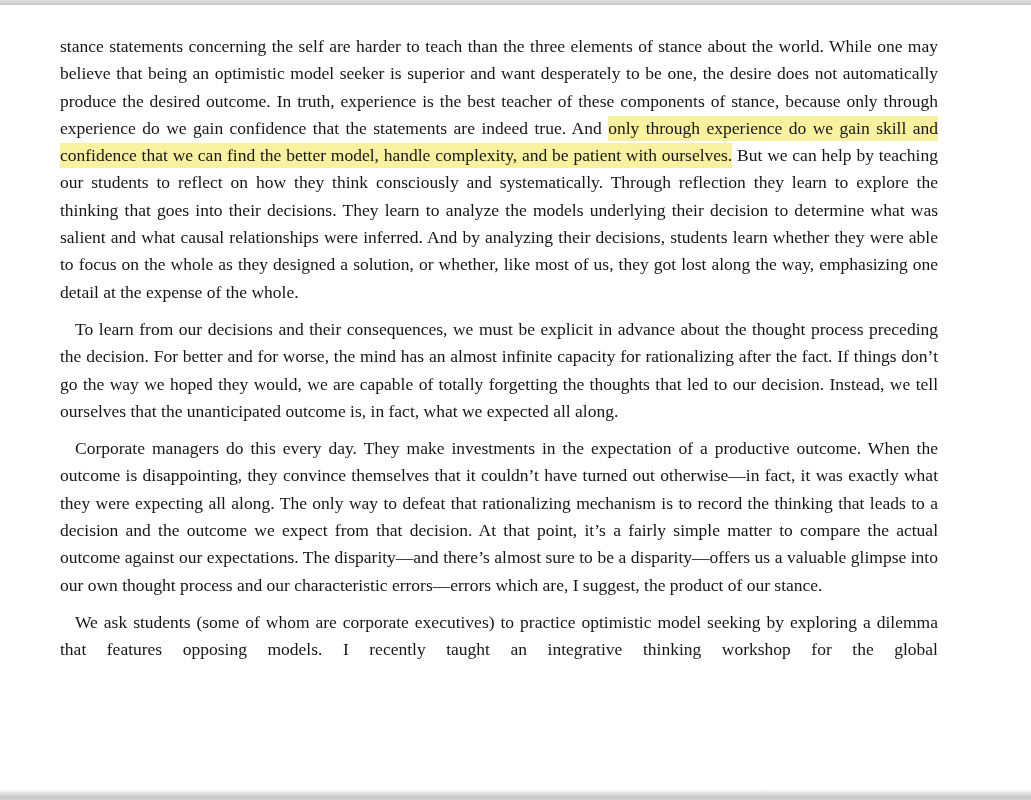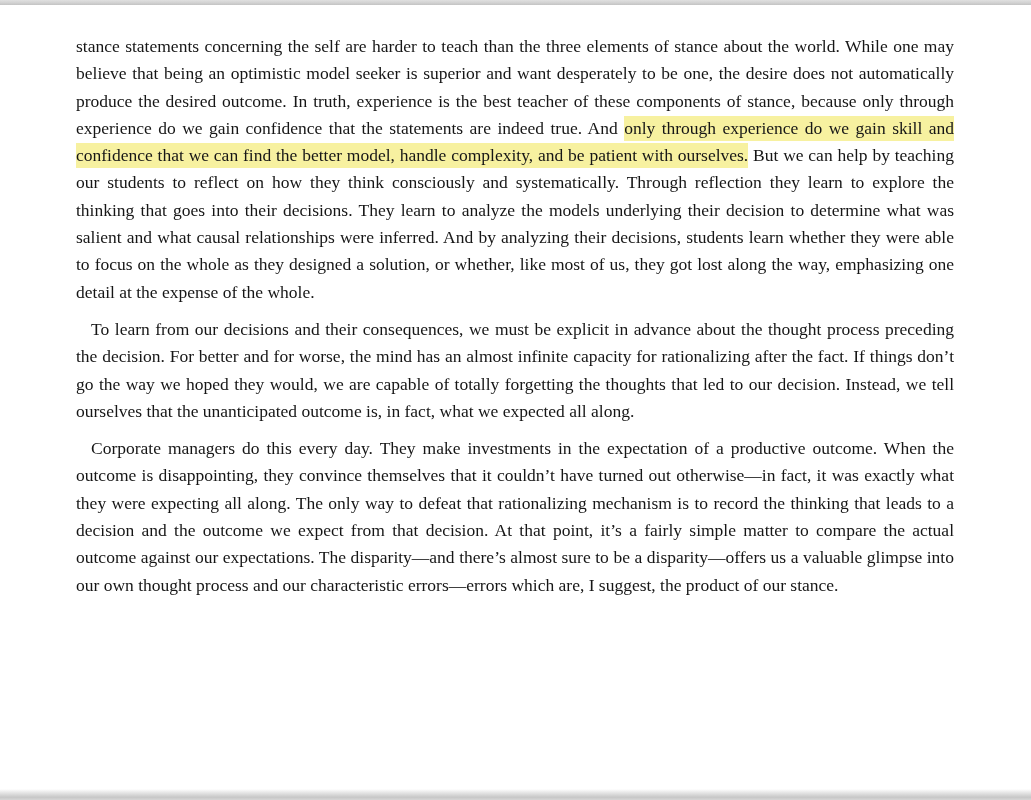--- a/index.html
+++ b/index.html
@@ -26,21 +26,21 @@
     background: linear-gradient(to bottom, #e0e0e0 0%, #d2d2d2 55%, #c3c3c3 100%);
   }
   .edge-bottom {
     position: absolute;
     bottom: 0; left: 0; right: 0;
     height: 11px;
     background: linear-gradient(to bottom, #ffffff 0%, #e4e4e4 35%, #c7c7c7 75%, #d6d6d6 100%);
   }
   .text-column {
     position: absolute;
-    left: 76px;
+    left: 60px;
     top: 33px;
     width: 878px;
     font-size: 17.5px;
     line-height: 27.3px;
     color: #161616;
     text-align: justify;
   }
   .text-column p {
     margin: 0 0 10px 0;
   }
@@ -60,15 +60,16 @@
 </style>
 </head>
 <body style="--highlight: #f7f1a0;">
 
 <div class="page">
   <div class="edge-top"></div>
   <div class="text-column" id="text-column">
       <p class=""><span>stance statements concerning the self are harder to teach than the three elements of stance about the world. While one may believe that being an optimistic model seeker is superior and want desperately to be one, the desire does not automatically produce the desired outcome. In truth, experience is the best teacher of these components of stance, because only through experience do we gain confidence that the statements are indeed true. And </span><mark class="hl">only through experience do we gain skill and confidence that we can find the better model, handle complexity, and be patient with ourselves.</mark><span> But we can help by teaching our students to reflect on how they think consciously and systematically. Through reflection they learn to explore the thinking that goes into their decisions. They learn to analyze the models underlying their decision to determine what was salient and what causal relationships were inferred. And by analyzing their decisions, students learn whether they were able to focus on the whole as they designed a solution, or whether, like most of us, they got lost along the way, emphasizing one detail at the expense of the whole.</span></p>
       <p class="indent"><span>To learn from our decisions and their consequences, we must be explicit in advance about the thought process preceding the decision. For better and for worse, the mind has an almost infinite capacity for rationalizing after the fact. If things don’t go the way we hoped they would, we are capable of totally forgetting the thoughts that led to our decision. Instead, we tell ourselves that the unanticipated outcome is, in fact, what we expected all along.</span></p>
       <p class="indent"><span>Corporate managers do this every day. They make investments in the expectation of a productive outcome. When the outcome is disappointing, they convince themselves that it couldn’t have turned out otherwise—in fact, it was exactly what they were expecting all along. The only way to defeat that rationalizing mechanism is to record the thinking that leads to a decision and the outcome we expect from that decision. At that point, it’s a fairly simple matter to compare the actual outcome against our expectations. The disparity—and there’s almost sure to be a disparity—offers us a valuable glimpse into our own thought process and our characteristic errors—errors which are, I suggest, the product of our stance.</span></p>
+      <p class="indent continued"><span>We ask students (some of whom are corporate executives) to practice optimistic model seeking by exploring a dilemma that features opposing models. I recently taught an integrative thinking workshop for the global</span></p>
     </div>
   <div class="edge-bottom"></div>
 </div>
 
 </body></html>

